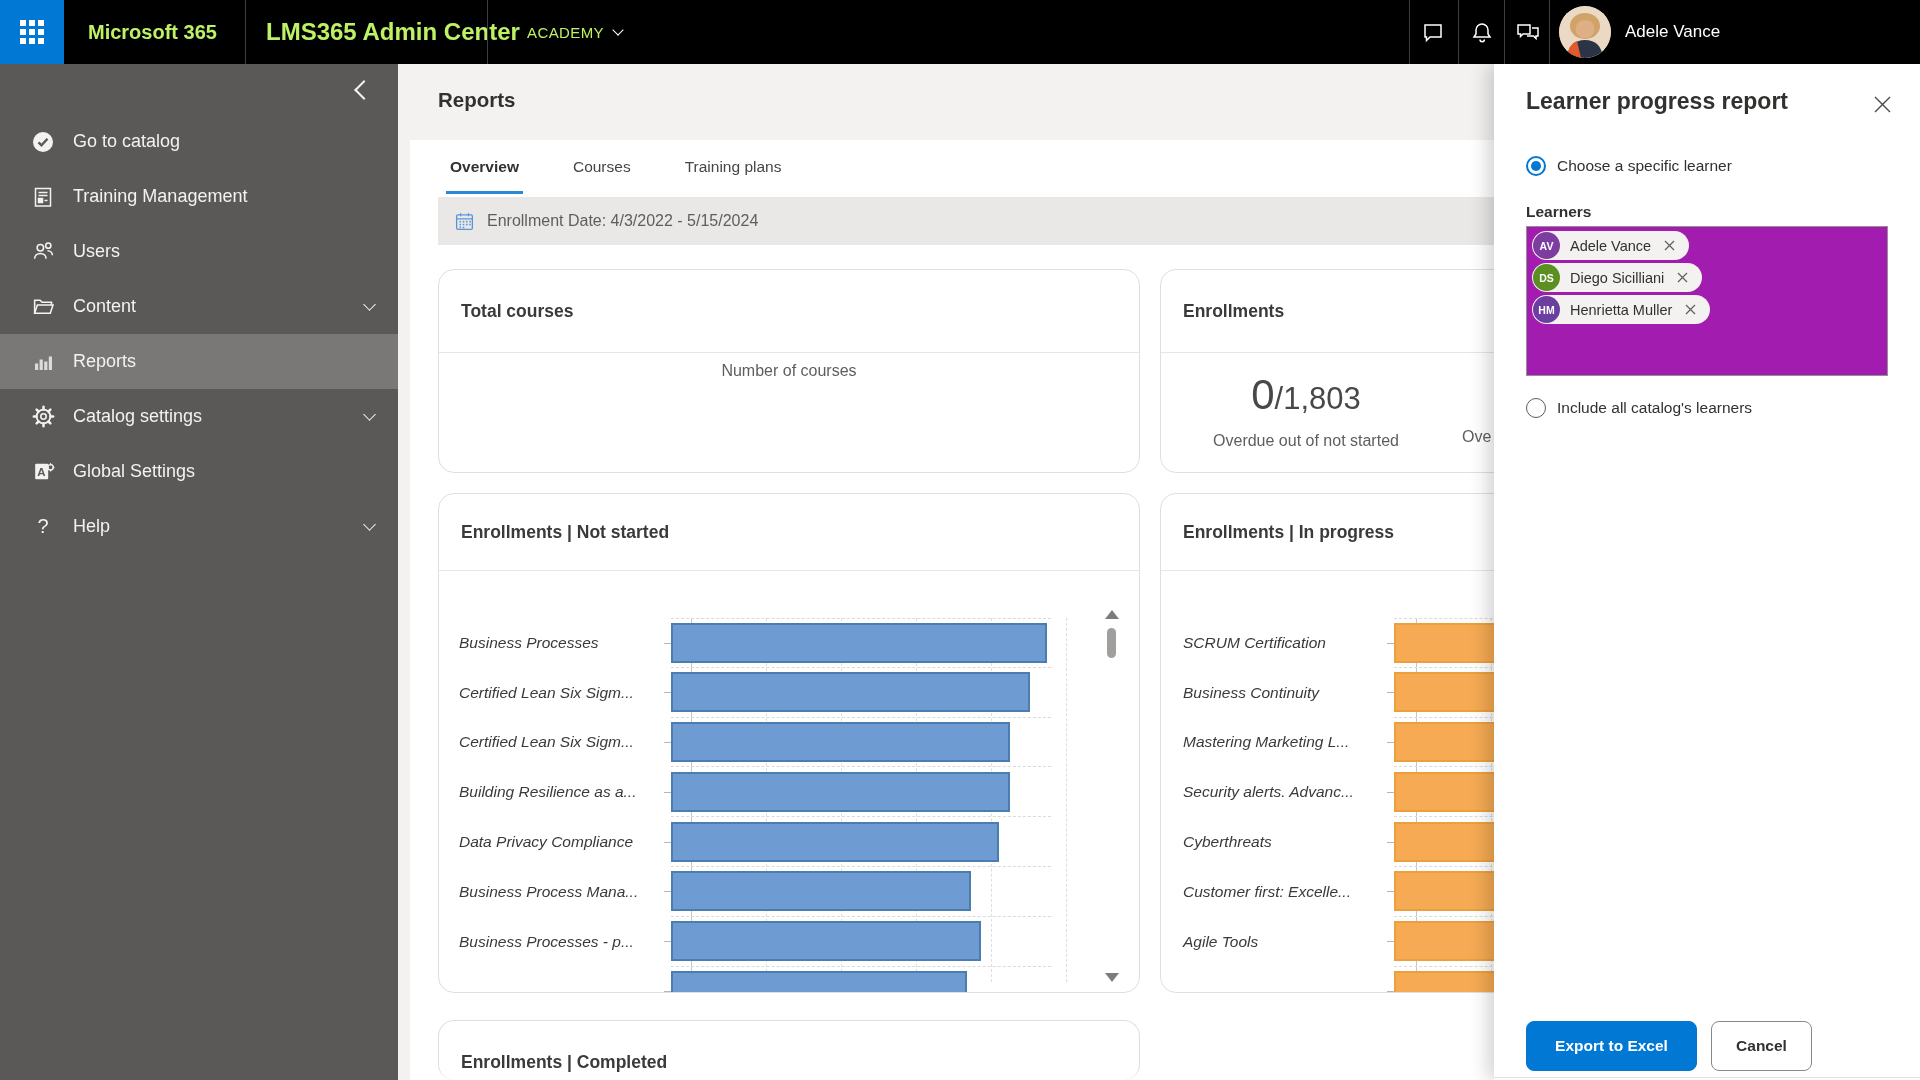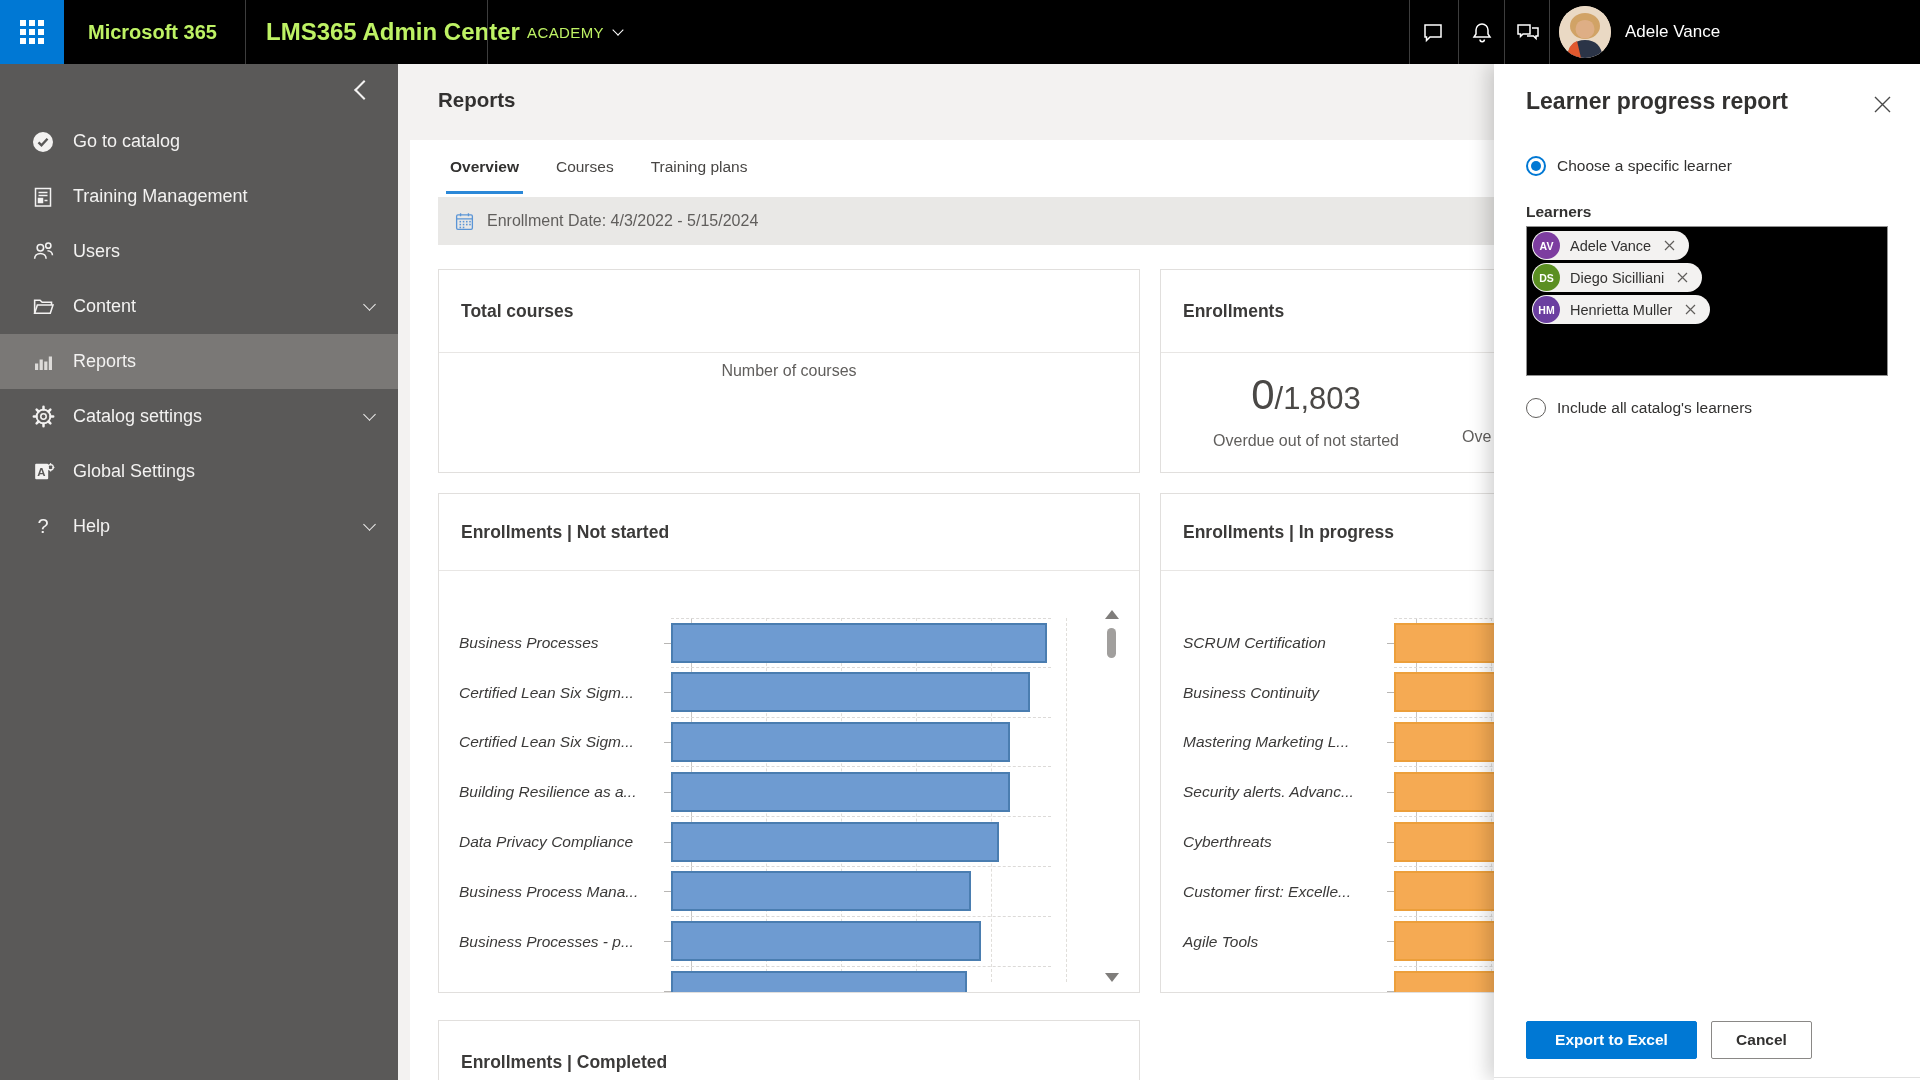--- a/index.html
+++ b/index.html
@@ -33,31 +33,31 @@
   .nav-item.selected { background:#7a7876; }
   .nav-ico { position:absolute; left:30px; width:26px; height:26px; display:flex; align-items:center; justify-content:center; }
   .nav-label { position:absolute; left:73px; font-size:18px; white-space:nowrap; }
   .nav-chev { position:absolute; right:24px; width:9px; height:9px; border-right:1.6px solid #f3f2f1; border-bottom:1.6px solid #f3f2f1; transform:rotate(45deg); margin-top:-4px; }
   .qmark { font-size:20px; color:#f3f2f1; }
 
   
   .page-title { position:absolute; left:438px; top:88px; font-size:20.5px; font-weight:700; color:#323130; z-index:5; }
   .white-panel { position:absolute; left:410px; top:140px; width:1510px; height:940px; background:#fff; z-index:5; }
 
-  .tabs { position:absolute; left:448px; top:140px; height:54px; display:flex; z-index:6; }
+  .tabs { position:absolute; left:448px; top:140px; height:54px; display:flex; z-index:6;gap:17px; }
   .tab { position:relative; height:54px; display:flex; align-items:center; margin-right:33px; font-size:15.5px; color:#484644; cursor:pointer; padding:0 2px; }
   .tab.active { font-weight:700; color:#323130; }
   .tab.active::after { content:''; position:absolute; left:-2px; right:-2px; bottom:0; height:3px; background:#2b88d8; }
 
   .datebar { position:absolute; left:438px; top:197px; width:1394px; height:48px; background:#e9e8e6;
              display:flex; align-items:center; z-index:6; cursor:pointer; }
   .datebar svg { margin-left:16px; }
   .datebar-label { margin-left:12px; font-size:16px; color:#605e5c; }
 
-  .card { position:absolute; background:#fff; border:1px solid #e1dfdd; border-radius:0; z-index:6; overflow:hidden; }
+  .card { position:absolute; background:#fff; border:1px solid #e1dfdd; border-radius:16px; z-index:6; overflow:hidden; }
   .card-header { height:83px; display:flex; align-items:center; padding-left:22px; font-size:17.5px; font-weight:700; color:#3b3a39; border-bottom:1px solid #e8e6e4; }
   .chart-card .card-header { height:77px; }
 
   #cardA { left:438px; top:269px; width:702px; height:204px; }
   #cardB { left:1160px; top:269px; width:672px; height:204px; }
   #cardC { left:438px; top:493px; width:702px; height:500px; }
   #cardD { left:1160px; top:493px; width:672px; height:500px; }
   #cardE { left:438px; top:1020px; width:702px; height:60px; border-bottom:none; }
 
   .metric-body { position:relative; height:120px; }
@@ -100,27 +100,27 @@
   .side-panel { position:absolute; left:1494px; top:64px; width:426px; height:1016px; background:#fff;
                 box-shadow:-6px 0 18px rgba(0,0,0,.18); z-index:50; }
   .sp-title { position:absolute; left:32px; top:24px; font-size:23px; font-weight:700; color:#323130; }
   .sp-close { position:absolute; right:26px; top:28px; width:24px; height:24px; cursor:pointer; display:flex; align-items:center; justify-content:center; }
   .radio-row { position:absolute; left:32px; display:flex; align-items:center; cursor:pointer; }
   .radio { width:20px; height:20px; border-radius:50%; border:1px solid #605e5c; background:#fff; flex:0 0 20px; }
   .radio.on { border:2px solid #0078d4; position:relative; }
   .radio.on::after { content:''; position:absolute; left:50%; top:50%; width:10px; height:10px; margin:-5px 0 0 -5px; border-radius:50%; background:#0078d4; }
   .radio-label { margin-left:11px; font-size:15.5px; color:#323130; }
   .sp-learners-label { position:absolute; left:32px; top:139px; font-size:15.5px; font-weight:700; }
-  .learner-box { position:absolute; left:32px; top:162px; width:362px; height:150px; border:1px solid #919191; background:#000000; padding:4px 5px; }
+  .learner-box { position:absolute; left:32px; top:162px; width:362px; height:150px; border:1px solid #919191; background:#a21caf; padding:4px 5px; }
   .chip { display:flex; align-items:center; height:29px; margin-bottom:3px; background:#f3f2f1; border-radius:15px; width:max-content; padding-right:12px; }
   .chip-avatar { width:27px; height:27px; border-radius:50%; margin:1px; color:#fff; font-size:10.5px; font-weight:700; display:flex; align-items:center; justify-content:center; }
   .chip-name { margin-left:9px; font-size:14.5px; color:#323130; }
   .chip-x { margin-left:10px; width:16px; height:16px; display:flex; align-items:center; justify-content:center; cursor:pointer; }
   .sp-buttons { position:absolute; left:32px; top:957px; display:flex; }
-  .btn { height:38px; border-radius:2px; font-size:15.5px; font-weight:700; display:flex; align-items:center; justify-content:center; cursor:pointer; }
+  .btn { height:50px; border-radius:8px; font-size:15.5px; font-weight:700; display:flex; align-items:center; justify-content:center; cursor:pointer; }
   .btn-primary { width:171px; background:#0078d4; color:#fff; border:1px solid #0078d4; }
   .btn-secondary { width:101px; margin-left:14px; background:#fff; color:#323130; border:1px solid #8a8886; }
   .sp-footline { position:absolute; left:0; top:1013px; width:426px; height:1px; background:#e1e1e1; }
 </style>
 </head>
 <body>
 
 <div class="app">
 
   <div class="topbar">

